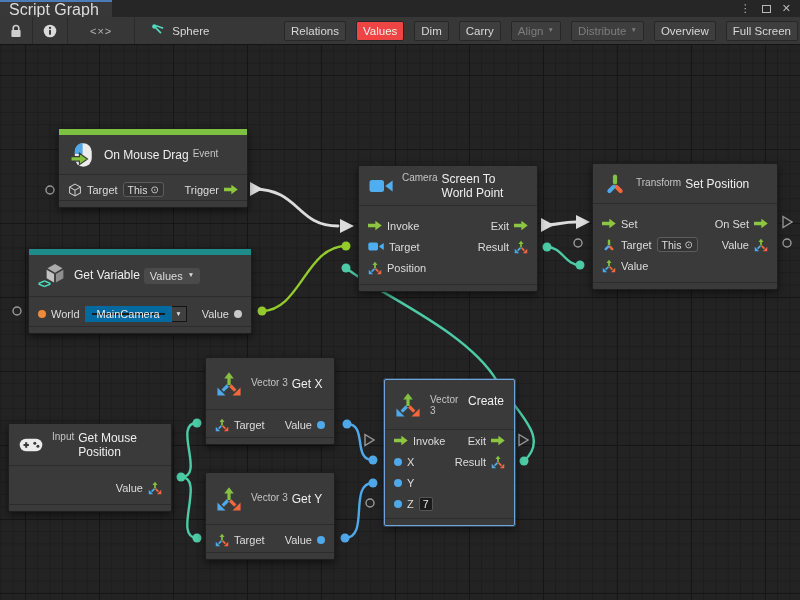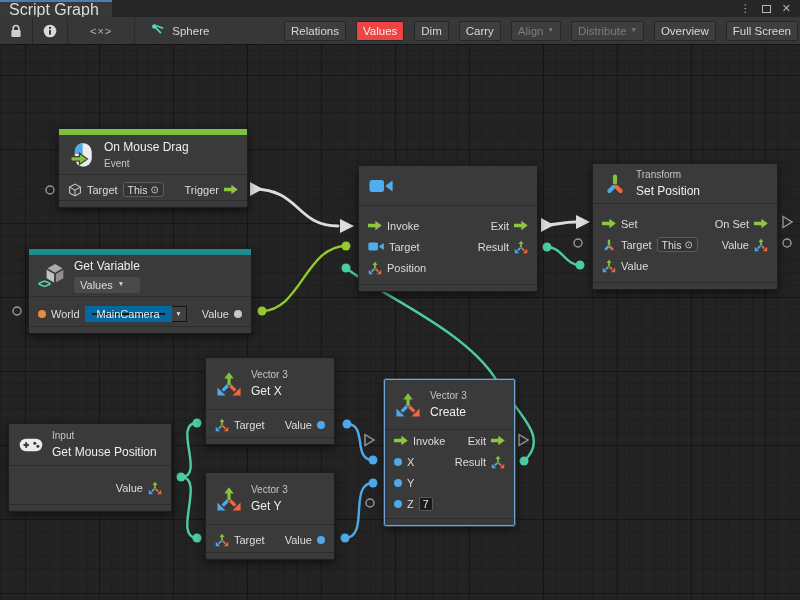--- a/index.html
+++ b/index.html
@@ -40,21 +40,21 @@
       linear-gradient(90deg,#1d1d1d 1px,transparent 1px);
     background-size:74px 74px,74px 74px,12.333px 12.333px,12.333px 12.333px;
     background-position:0 30px,25px 0,0 5.33px,0.33px 0}
   svg.wires{position:absolute;top:0;left:0;z-index:1}
 
   
   .node{position:absolute;z-index:2;background:#3a3a3a;border:1px solid #1e1e1e;border-radius:2px;color:#ddd;box-shadow:0 3px 9px rgba(0,0,0,.55)}
   .node.selected{border:1px solid #6fa4da;box-shadow:0 0 0 1px rgba(95,155,215,.35),0 3px 9px rgba(0,0,0,.55)}
   .accent{height:6px}
   .nhead{display:flex;align-items:center;gap:9px;padding:0 10px;border-bottom:1px solid #2c2c2c}
-  .tt{display:flex;flex-direction:column;justify-content:center;gap:4px}
+  .tt{display:flex;flex-direction:row;justify-content:center;gap:4px}
   .cat{font-size:10px;color:#c4c4c4}
   .title{font-size:12px;color:#efefef}
   .sub{font-size:10px;color:#c4c4c4}
   .rows{}
   .row{display:flex;align-items:center;gap:5px;height:21px;padding:0 9px;font-size:11px}
   .rgt{margin-left:auto;display:flex;align-items:center;gap:5px}
   .dot{width:8px;height:8px;border-radius:50%;flex:0 0 auto}
   .dot.blue{background:#4FA8E8}
   .dot.orange{background:#EE8A3C}
   .dot.gray{background:#C8C8C8}
@@ -321,20 +321,24 @@
       </div>
     </div>
     <div class="nfoot"></div>
   </div>
 
   <div class="node" style="left:358px;top:165px;width:180px">
     <div class="nhead" style="height:40px">
       <svg class="ic" width="24" height="16">
           <use href="#i-cam"></use>
         </svg>
+      <div class="tt">
+        <span class="cat">Camera</span>
+        <span class="title">Screen To World Point</span>
+      </div>
     </div>
     <div class="rows" style="padding:9px 0 6px">
       <div class="row">
         <svg class="ic arr-g" width="14" height="11">
             <use href="#i-arr"></use>
           </svg>
         <span>Invoke</span>
         <span class="rgt">
           <span>Exit</span>
           <svg class="ic arr-g" width="14" height="11">

